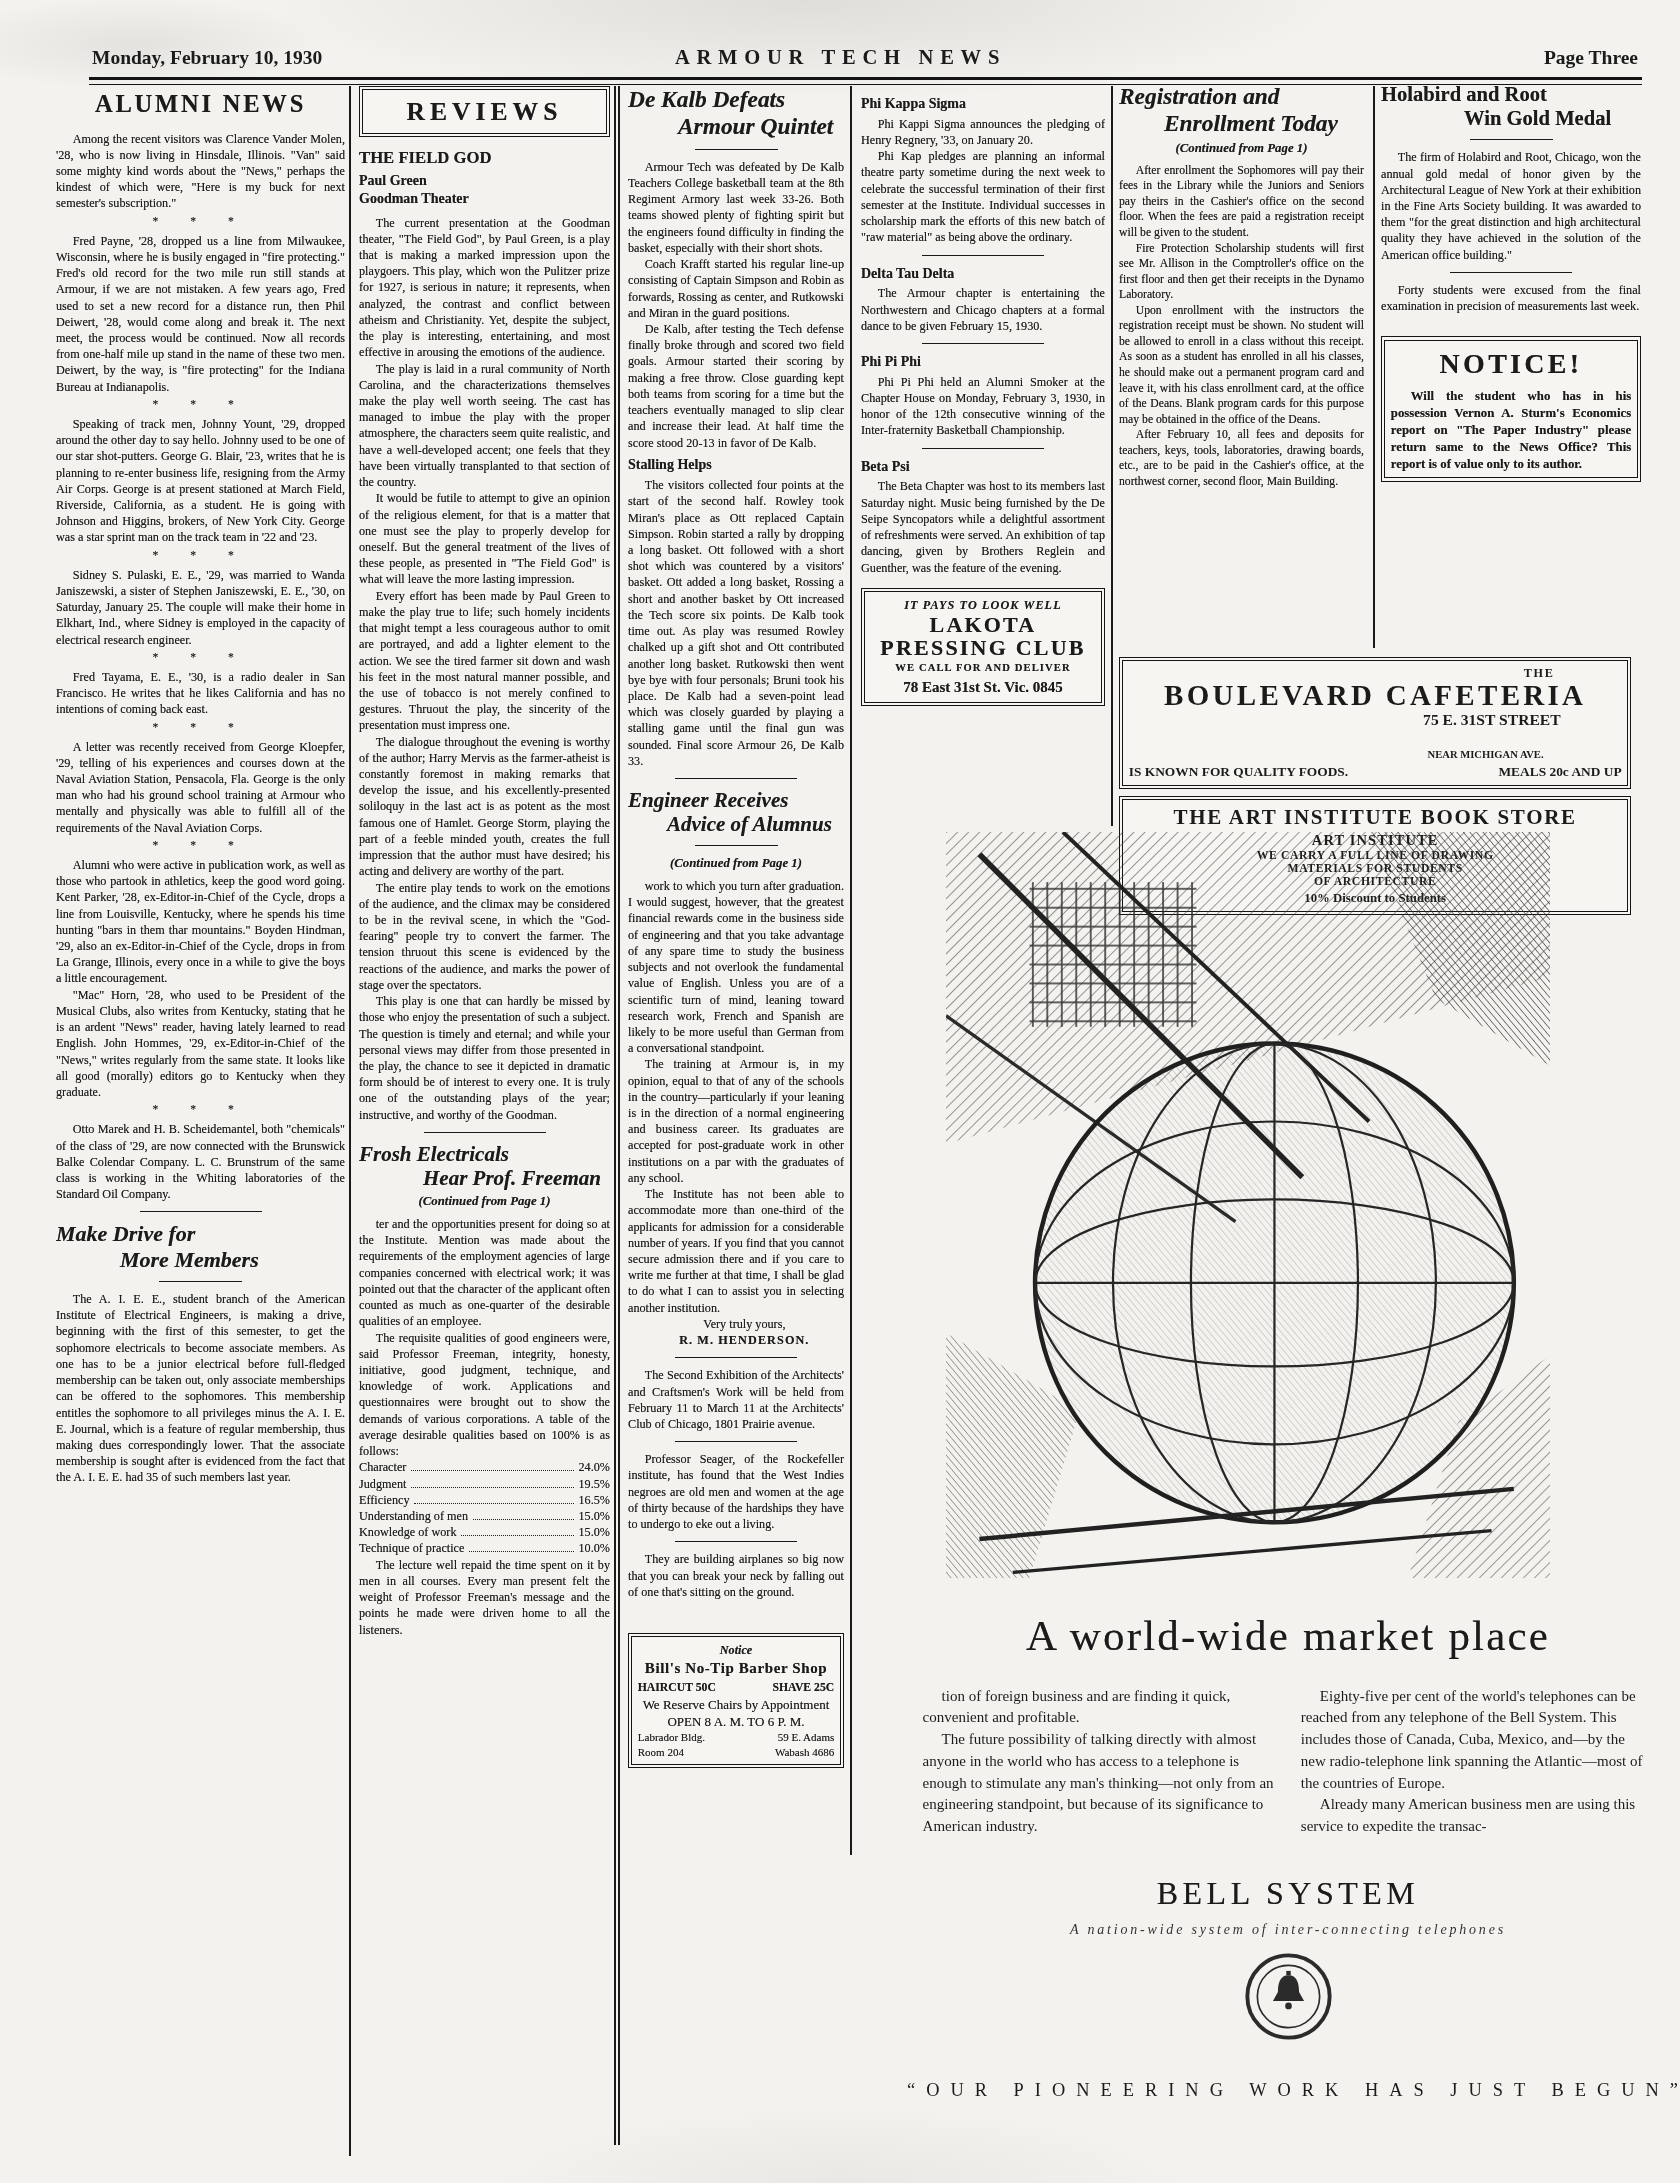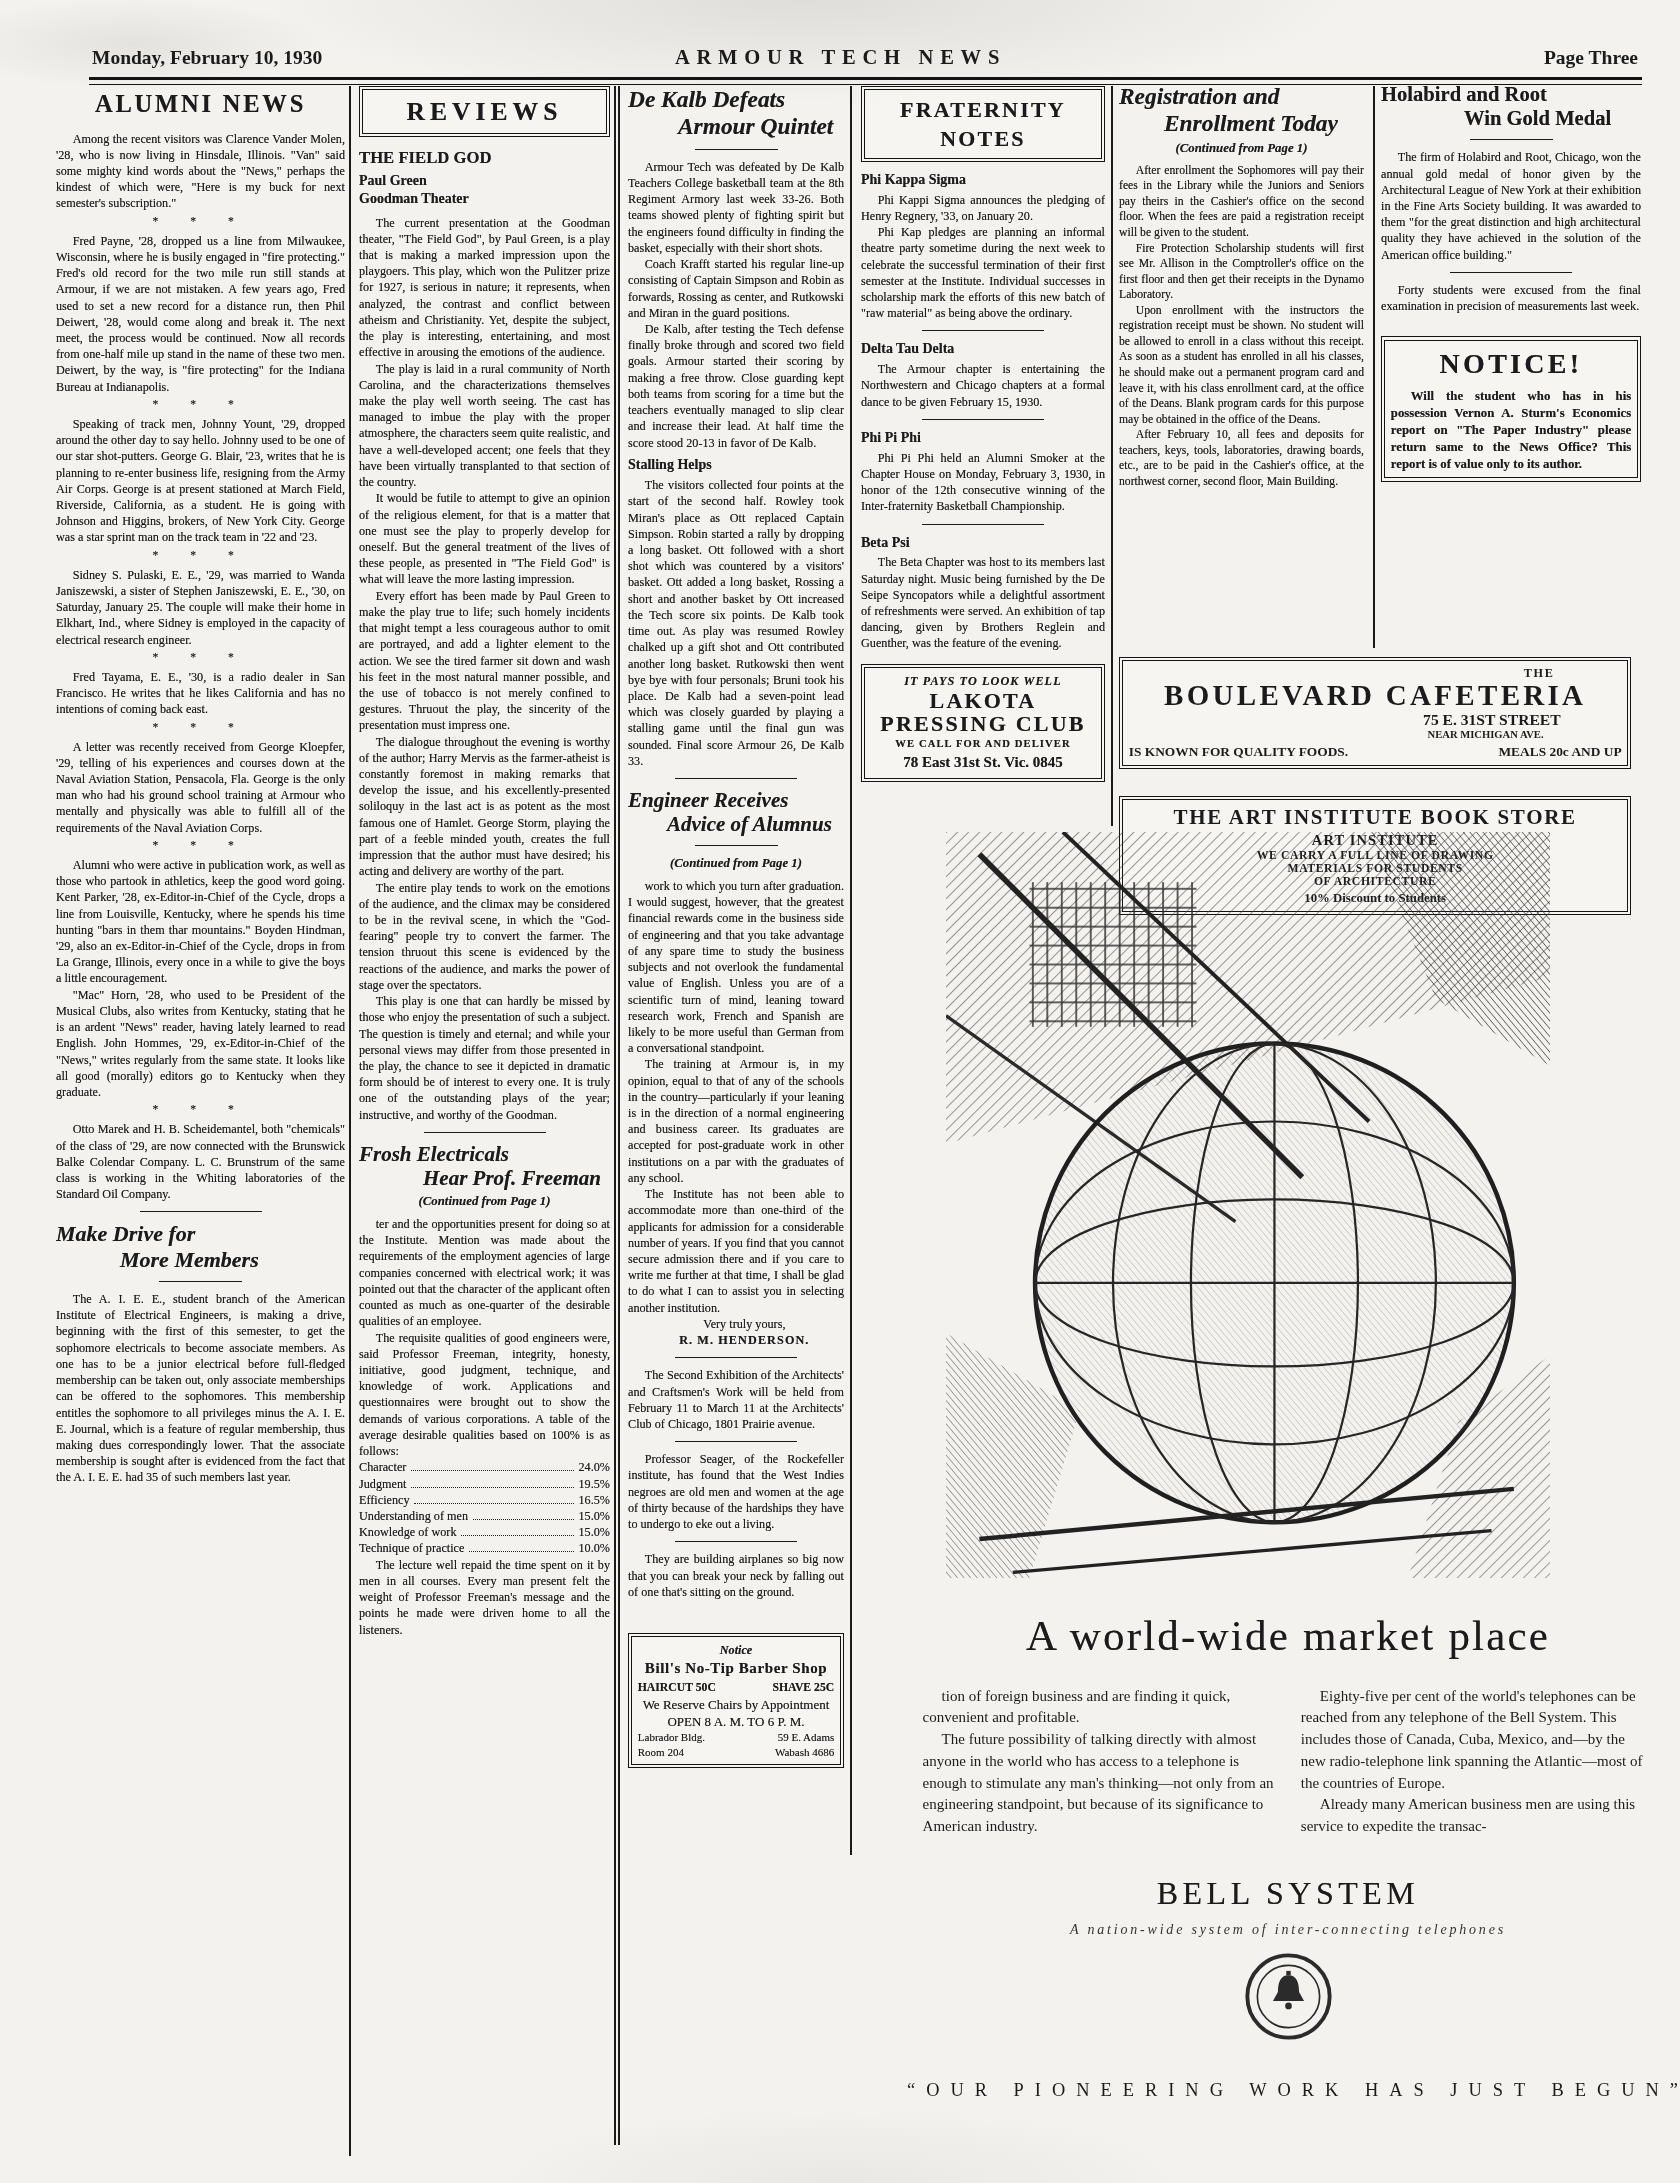--- a/index.html
+++ b/index.html
@@ -57,21 +57,21 @@
   .lakota .nm{font-size:22px;font-weight:bold;letter-spacing:2.2px;line-height:1.05;}
   .lakota .call{font-size:10.6px;font-weight:bold;letter-spacing:1.1px;margin-top:2.2px;}
   .lakota .addr{font-size:15px;font-weight:bold;margin-top:2.2px;}
   .barber .ttl{font-style:italic;font-weight:bold;font-size:12.2px;}
   .barber .nm{font-size:15px;font-weight:bold;letter-spacing:0.6px;margin:1.1px 0;}
   .barber .row{display:flex;justify-content:space-between;font-weight:bold;font-size:11.7px;}
   .barber .ctr{font-size:13px;font-weight:normal;}
   .cafeteria .the{font-size:12.2px;font-weight:bold;letter-spacing:1.7px;text-align:right;padding-right:67px;}
   .cafeteria .nm{font-size:29px;font-weight:bold;letter-spacing:3.3px;text-align:center;line-height:1.0;}
   .cafeteria .st{font-size:15.6px;font-weight:bold;text-align:right;padding-right:61px;margin-top:1.1px;}
-  .cafeteria .nr{font-size:10.6px;font-weight:bold;text-align:right;padding-right:78px;}
+  .cafeteria .nr{font-size:10.6px;font-weight:bold;text-align:right;padding-right:78px;margin-top:20px;}
   .cafeteria .row{display:flex;justify-content:space-between;font-size:13.4px;font-weight:bold;margin-top:4.5px;}
   .bookstore .nm{font-size:21px;font-weight:bold;letter-spacing:1.7px;text-align:center;}
   .bookstore .sub{font-size:14.5px;font-weight:bold;letter-spacing:1.1px;text-align:center;margin-top:2.2px;}
   .bookstore .ln{font-size:11.7px;font-weight:bold;letter-spacing:0.6px;text-align:center;}
   .bookstore .disc{font-size:12.8px;font-weight:bold;text-align:center;margin-top:3.3px;}
   .noticebox .ttl{font-size:28px;font-weight:bold;letter-spacing:3.3px;text-align:center;margin-bottom:5.6px;}
   
   .bell{position:absolute;left:907px;top:1611px;width:762px;}
   .bell .hl{font-size:43px;letter-spacing:2.2px;text-align:center;font-weight:normal;
      text-shadow:0 0 0.6px rgba(30,30,30,.6);}
@@ -237,23 +237,20 @@
           </div>
         <div class="row" style="font-weight:normal;font-size:11px;">
             <span>Room 204</span>
             <span>Wabash 4686</span>
           </div>
       </div>
     </div>
   </div>
 
   <div class="col article" style="left:861px;top:86px;width:244px;height:748px;">
-    <div class="dbox">
-      <div class="dbox-inner boxtitle" style="font-size:22px;letter-spacing:2.2px;">FRATERNITY NOTES</div>
-    </div>
     <div class="subhead" style="margin-top:9px;">Phi Kappa Sigma</div>
     <p>Phi Kappi Sigma announces the pledging of Henry Regnery, '33, on January 20.</p>
     <p>Phi Kap pledges are planning an informal theatre party sometime during the next week to celebrate the successful termination of their first semester at the Institute. Individual successes in scholarship mark the efforts of this new batch of "raw material" as being above the ordinary.</p>
     <div class="rule"></div>
     <div class="subhead">Delta Tau Delta</div>
     <p>The Armour chapter is entertaining the Northwestern and Chicago chapters at a formal dance to be given February 15, 1930.</p>
     <div class="rule"></div>
     <div class="subhead">Phi Pi Phi</div>
     <p>Phi Pi Phi held an Alumni Smoker at the Chapter House on Monday, February 3, 1930, in honor of the 12th consecutive winning of the Inter-fraternity Basketball Championship.</p>
     <div class="rule"></div>

